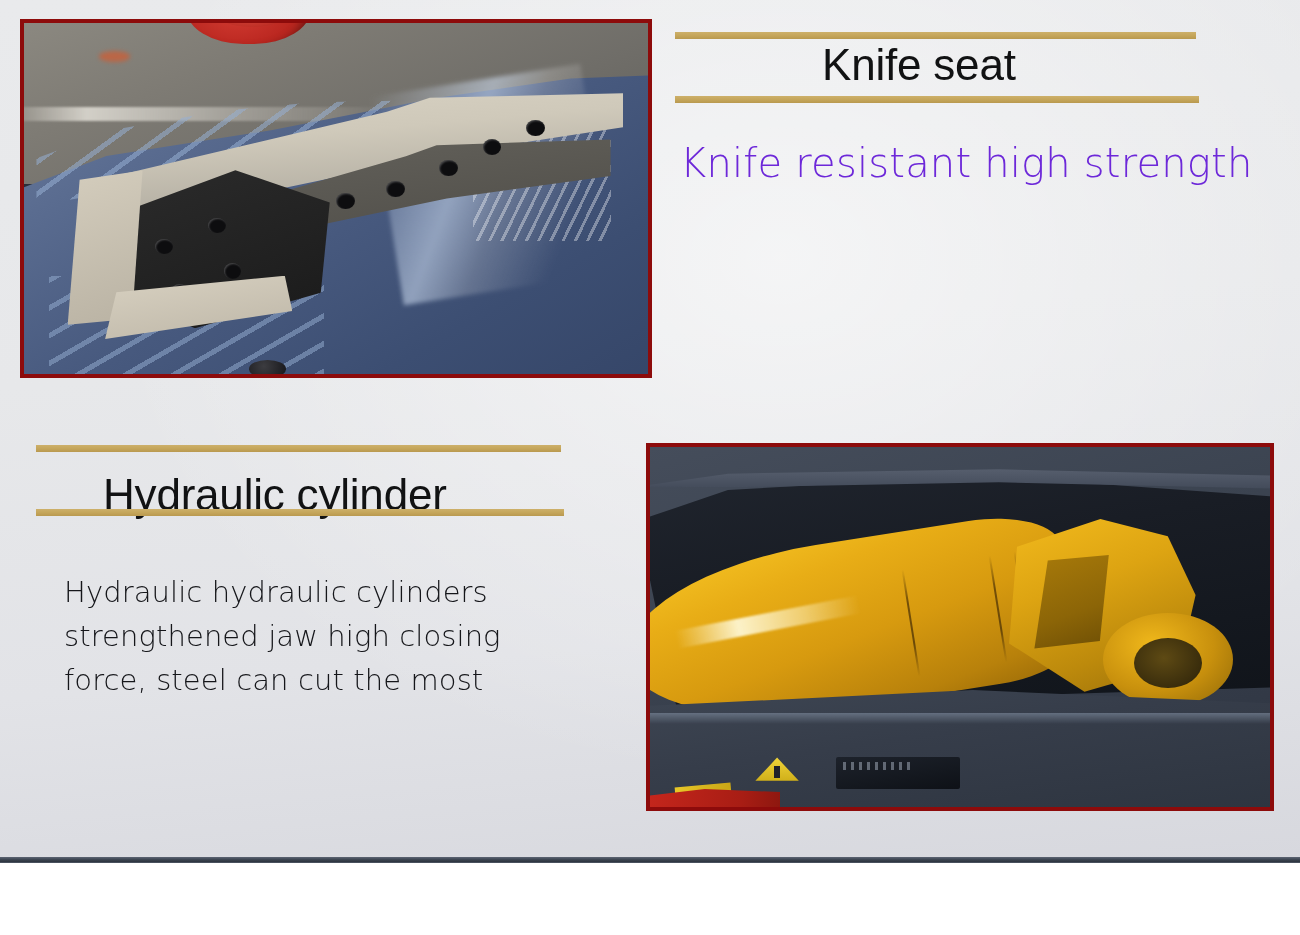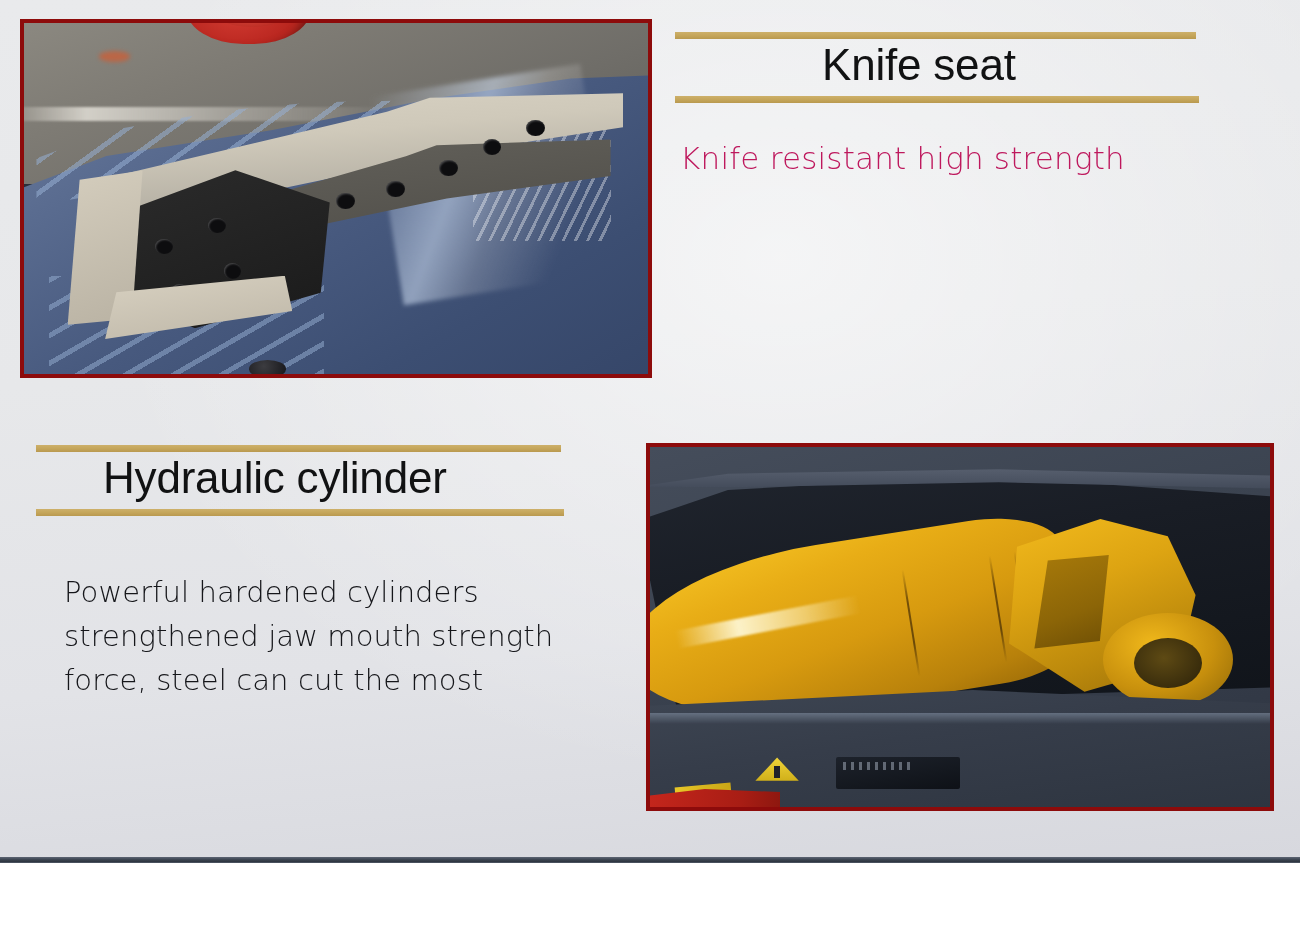--- a/index.html
+++ b/index.html
@@ -229,41 +229,41 @@
 
   .heading{
     position:absolute;
     font-family:"Liberation Sans", sans-serif;
     font-size:44px;font-weight:400;color:#111213;
     letter-spacing:-0.2px;white-space:nowrap;
   }
   .subtext{
     position:absolute;
     font-family:"DejaVu Sans", sans-serif;
-    font-size:31px;font-weight:300;color:#be185d;
+    font-size:40px;font-weight:300;color:#6d28d9;
     letter-spacing:.2px;white-space:nowrap;
   }
   .bodytext{
     position:absolute;
     font-family:"DejaVu Sans", sans-serif;
     font-size:29px;font-weight:300;color:#15161a;
     line-height:44px;letter-spacing:.1px;
     width:600px;
   }
 
   
   #rule-knife-top{left:675px;top:32px;width:521px;}
   #rule-knife-bot{left:675px;top:96px;width:524px;}
   #heading-knife{left:822px;top:40px;}
   #sub-knife{left:680px;top:140px;}
 
   
   #rule-hyd-top{left:36px;top:445px;width:525px;}
   #rule-hyd-bot{left:36px;top:509px;width:528px;}
-  #heading-hyd{left:103px;top:453px;}
+  #heading-hyd{left:103px;top:470px;}
   #body-hyd{left:64px;top:570px;}
 </style>
 </head>
 <body>
 
 <div class="page">
 
   <div class="panel"></div>
 
   <div class="photo photo-knife">
@@ -299,22 +299,22 @@
 
   <div class="rule" id="rule-knife-top"></div>
   <div class="heading" id="heading-knife">Knife seat</div>
   <div class="rule" id="rule-knife-bot"></div>
   <div class="subtext" id="sub-knife">Knife resistant high strength</div>
 
   <div class="rule" id="rule-hyd-top"></div>
   <div class="heading" id="heading-hyd">Hydraulic cylinder</div>
   <div class="rule" id="rule-hyd-bot"></div>
   <div class="bodytext" id="body-hyd">
-    <div>Powerful hardened cylinders</div>
-    <div>strengthened jaw mouth strength</div>
+    <div>Hydraulic hydraulic cylinders</div>
+    <div>strengthened jaw high closing</div>
     <div>force, steel can cut the most</div>
   </div>
 
   <div class="photo photo-cyl">
     <div class="ph-inner">
       <div class="c-bg"></div>
       <div class="c-cavity"></div>
       <div class="c-lip"></div>
       <div class="c-cyl"></div>
       <div class="c-ring r1"></div>

